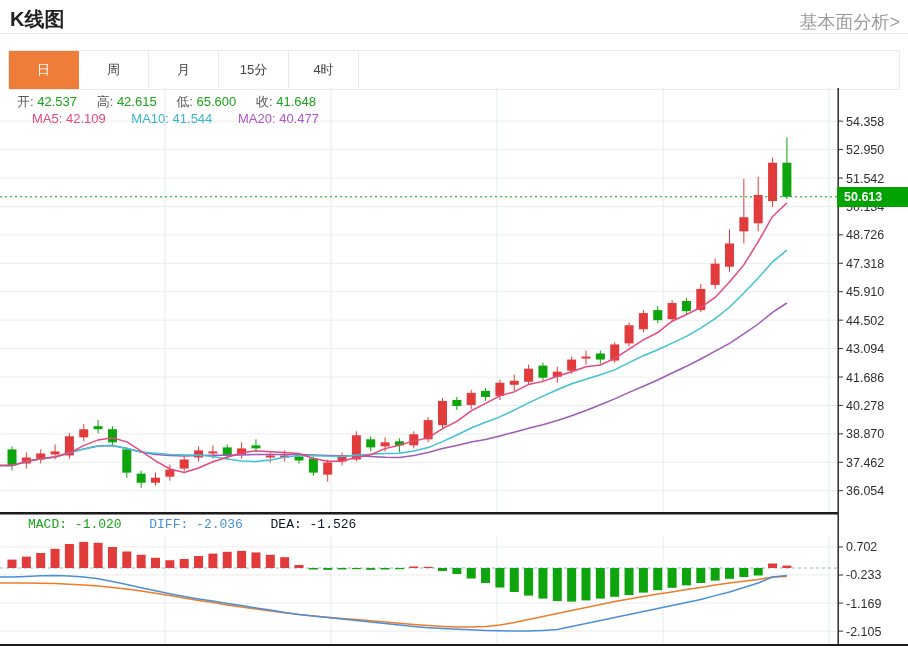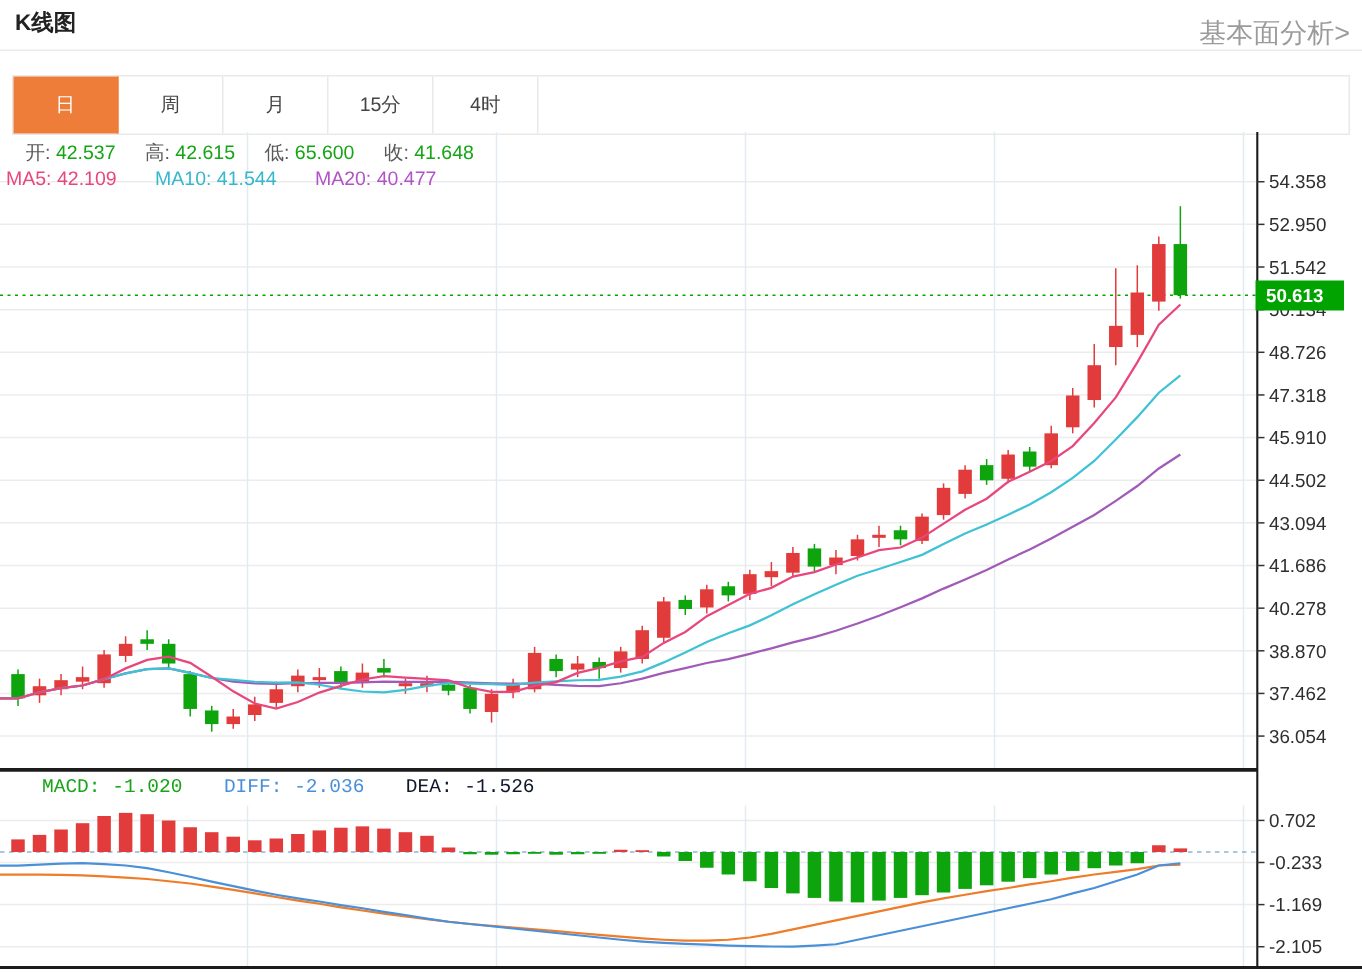--- a/index.html
+++ b/index.html
@@ -1,39 +1,39 @@
 <!DOCTYPE html>
 <html><head>
 <meta charset="utf-8">
 <style>
   html,body{margin:0;padding:0;background:#fff;}
   .page{position:relative;width:908px;height:648px;background:#fff;overflow:hidden;
         font-family:"Liberation Sans","DejaVu Sans",sans-serif;}
-  .page-title{position:absolute;left:10px;top:6px;font-size:15px;font-weight:bold;color:#222;}
+  .page-title{position:absolute;left:10px;top:6px;font-size:20px;font-weight:bold;color:#222;}
   .fund-link{position:absolute;right:8px;top:10px;font-size:18px;color:#9b9b9b;cursor:pointer;}
   .title-divider{position:absolute;left:0;top:33px;width:908px;height:1px;background:#ebebeb;}
   .tabbar{position:absolute;left:8px;top:50px;width:892px;height:40px;display:flex;
           border:1px solid #e9e9e9;box-sizing:border-box;background:#fff;}
   .tab{width:70px;height:100%;display:flex;align-items:center;justify-content:center;
        font-size:13px;color:#444;border-right:1px solid #e9e9e9;cursor:pointer;box-sizing:border-box;}
   .tab.selected{background:#ee7d3a;color:#fff;border-right-color:#ee7d3a;}
   .tab-filler{flex:1;}
   .chart-area{position:absolute;left:0;top:88px;width:908px;height:560px;}
   .chart-area svg{position:absolute;left:0;top:0;}
   .info-row{position:absolute;font-size:13px;white-space:nowrap;}
   .ohlc-row{left:17px;top:5px;}
   .ohlc-row .lbl{color:#595959;}
   .ohlc-row .val{color:#16a516;margin-right:16px;}
-  .ma-row{left:4px;top:23px;}
+  .ma-row{left:32px;top:23px;}
   .ma-row .pair{margin-right:22px;}
   .macd-row{left:28px;top:428px;}
   .macd-row .pair{margin-right:24px;font-family:Liberation Mono, monospace;}
   .c-ma5{color:#e8477d;} .c-ma10{color:#35b7cc;} .c-ma20{color:#b153c7;}
   .c-macd{color:#16a516;} .c-diff{color:#4a90d8;margin-top:36px;} .c-dea{color:#0f172a;}
-  .price-tag{position:absolute;left:837px;top:99px;width:59px;height:20px;background:#00a300;
+  .price-tag{position:absolute;left:837px;top:99px;width:71px;height:20px;background:#00a300;
              color:#fff;font-size:12.5px;font-weight:bold;line-height:20px;padding-left:7px;
              box-sizing:border-box;z-index:5;}
 </style>
 </head>
 <body>
 
 <div class="page">
   <div class="page-title">K线图</div>
   <div class="fund-link">基本面分析&gt;</div>
   <div class="title-divider"></div>

